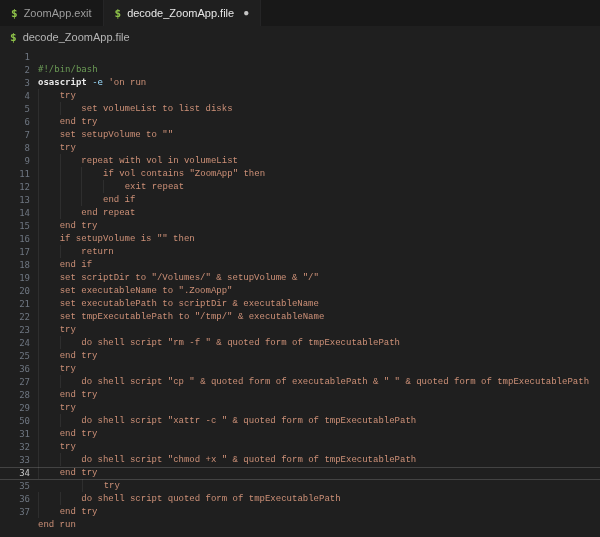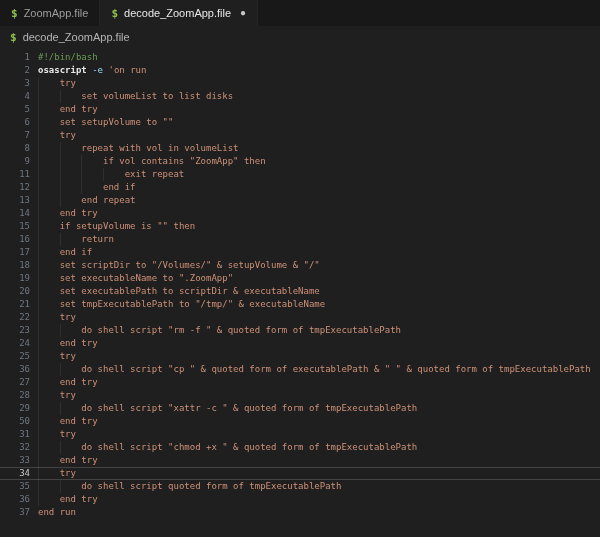--- a/index.html
+++ b/index.html
@@ -55,50 +55,51 @@
     flex: 1;
     padding-top: 3px;
     font-family: "DejaVu Sans Mono", monospace;
     font-size: 9px;
     line-height: 13px;
     overflow: hidden;
   }
   .line { display: flex; white-space: pre; height: 13px; }
   .line.current {
     box-shadow: inset 0 1px 0 rgba(255,255,255,0.16), inset 0 -1px 0 rgba(255,255,255,0.16);
+    gap: 44px;
   }
   .gut {
     flex: 0 0 30px;
     text-align: right;
     color: #6e7681;
     user-select: none;
   }
   .line.current .gut { color: #c6c6c6; }
-  .code { padding-left: 8px; color: #d4d4d4; }
+  .code { padding-left: 8px; color: #d4d4d4; margin-top: 12px; }
   .g {
     display: inline-block;
     width: 4ch; height: 13px;
     vertical-align: top;
     border-left: 1px solid rgba(255,255,255,0.07);
   }
   .t-comment { color: var(--c-comment, #6a9955); }
   .t-cmd     { color: var(--c-cmd, #e8e8e8); font-weight: bold; text-align: center; }
   .t-flag    { color: var(--c-flag, #9cdcfe); }
-  .t-str     { color: var(--c-str, #ce9178); }
+  .t-str     { color: var(--c-str, #ce9178); font-family: Liberation Mono, monospace; }
   .t-plain   { color: #d4d4d4; }
 </style>
 </head>
 <body>
 
 <div class="window">
 
   <div class="tabbar">
     <div class="tab inactive">
       <span class="ticon">$</span>
-      <span class="tlabel">ZoomApp.file</span>
+      <span class="tlabel">ZoomApp.exit</span>
     </div>
     <div class="tab active">
       <span class="ticon">$</span>
       <span class="tlabel">decode_ZoomApp.file</span>
       <span class="dot">●</span>
     </div>
     <div class="tabbar-rest"></div>
   </div>
 
   <div class="breadcrumb">

